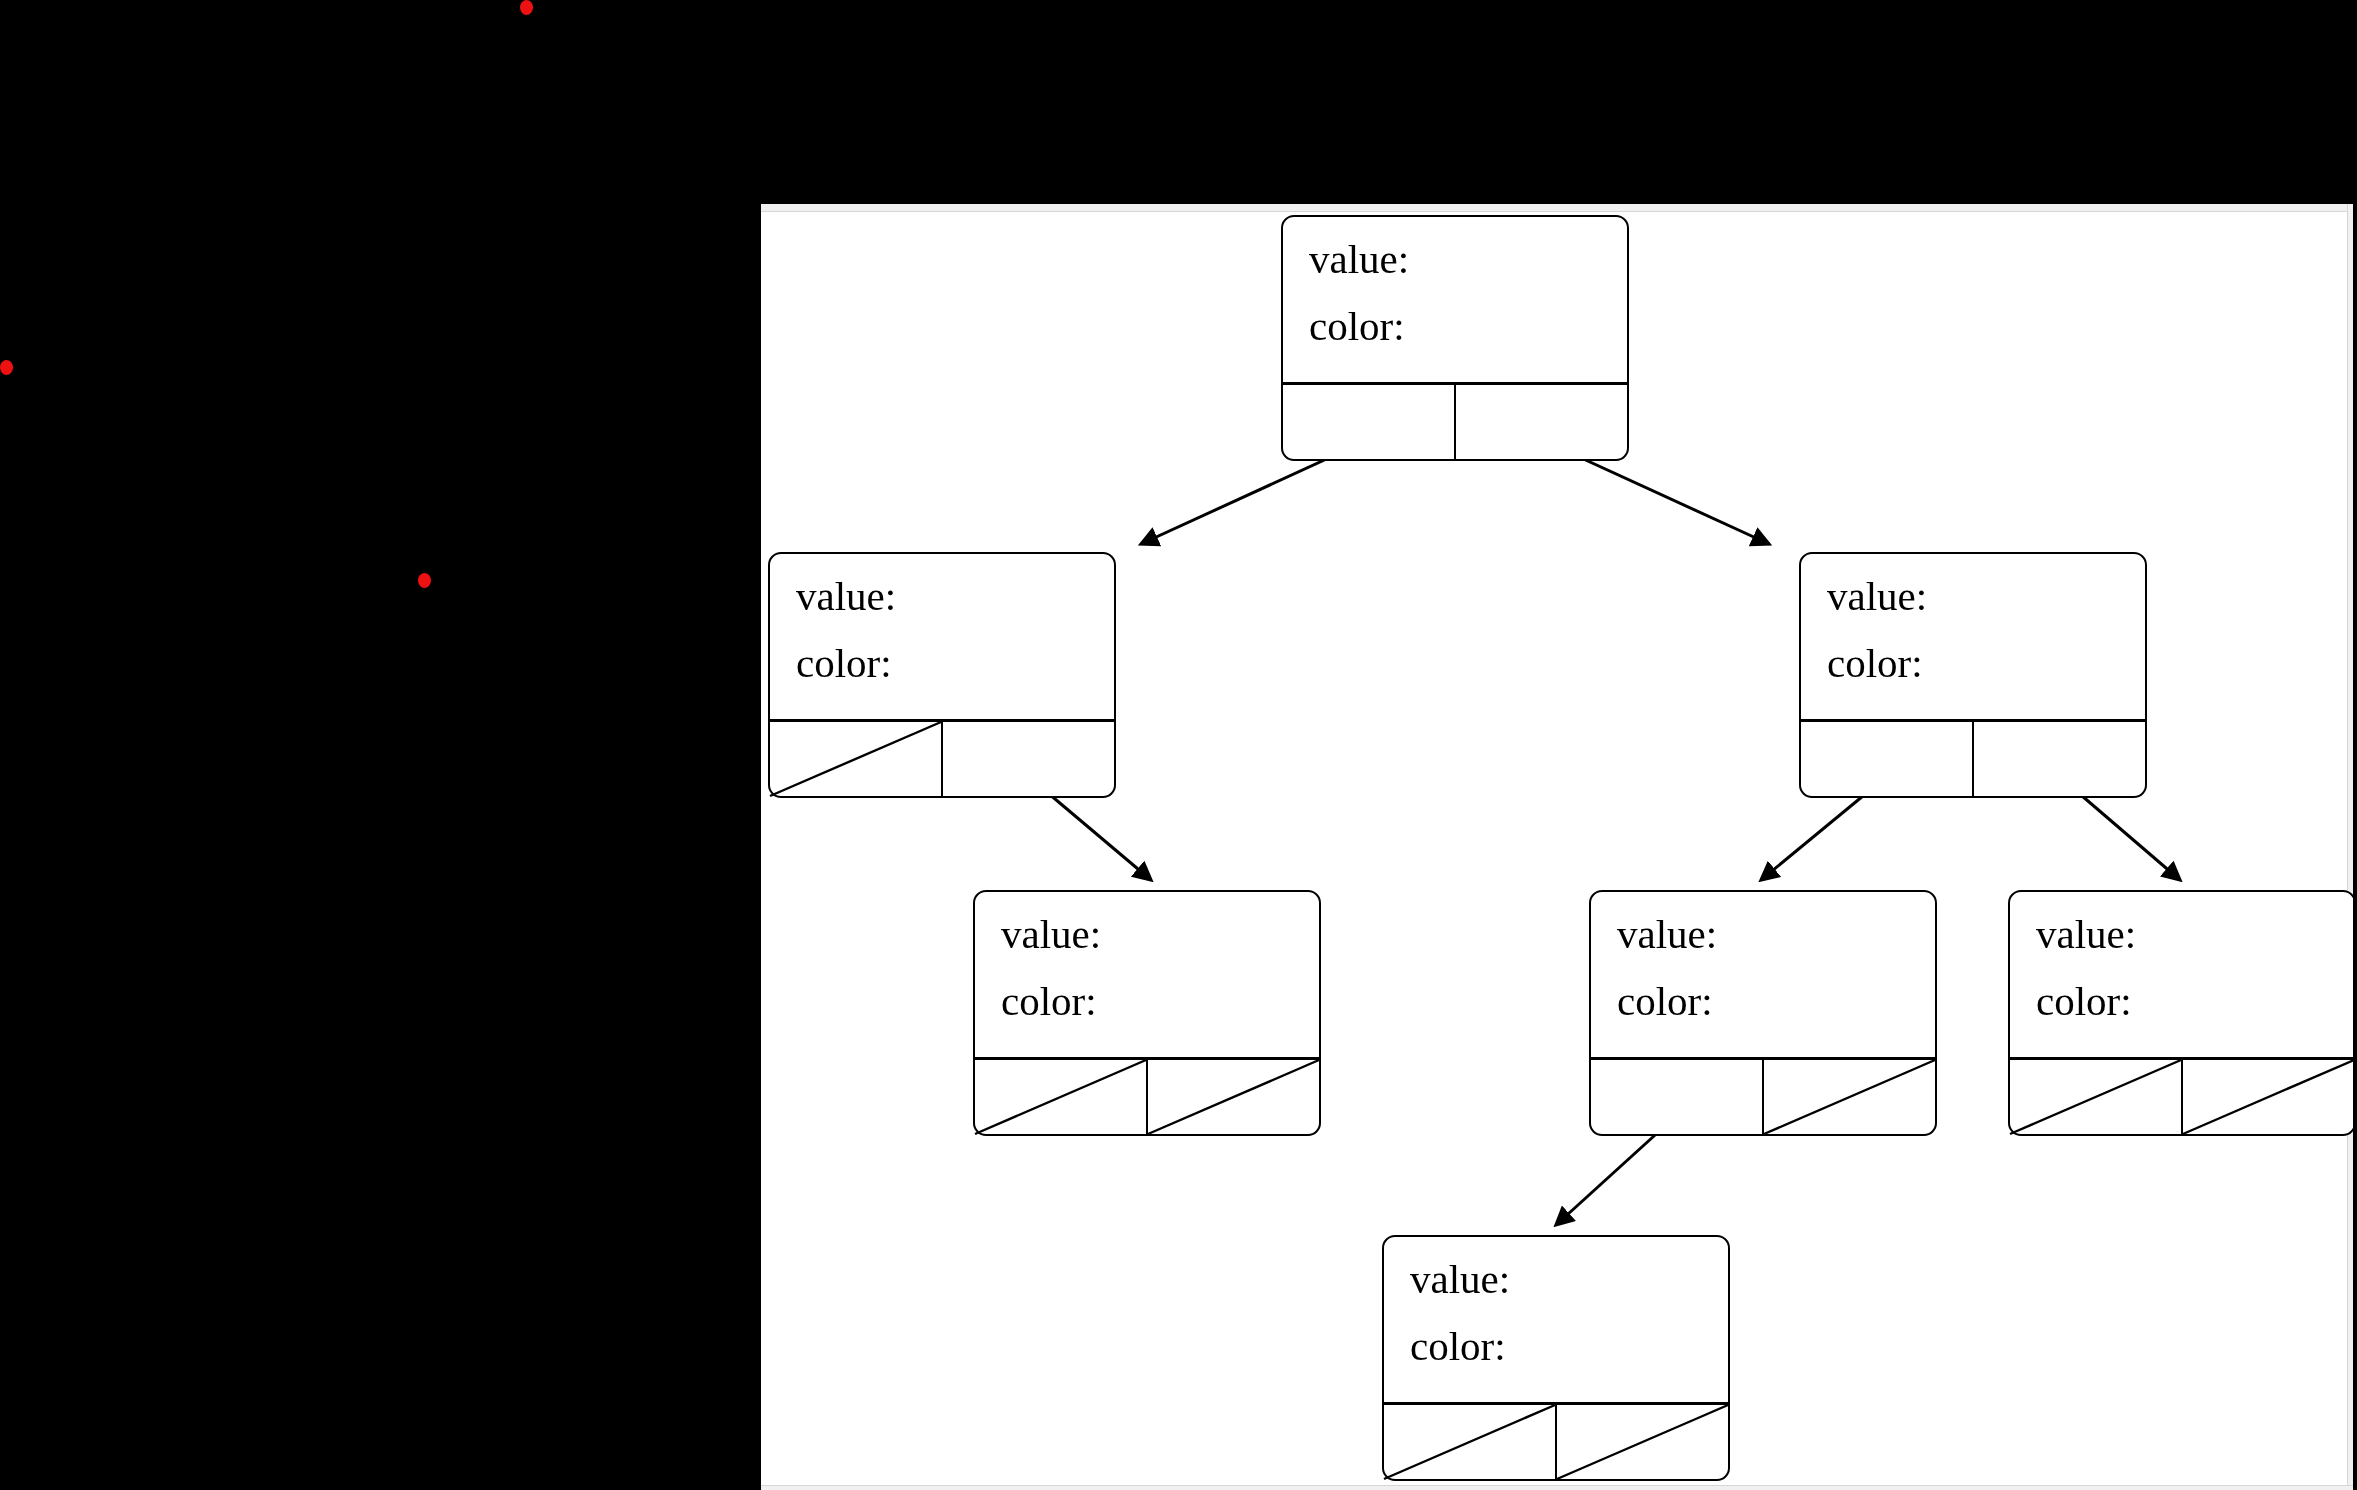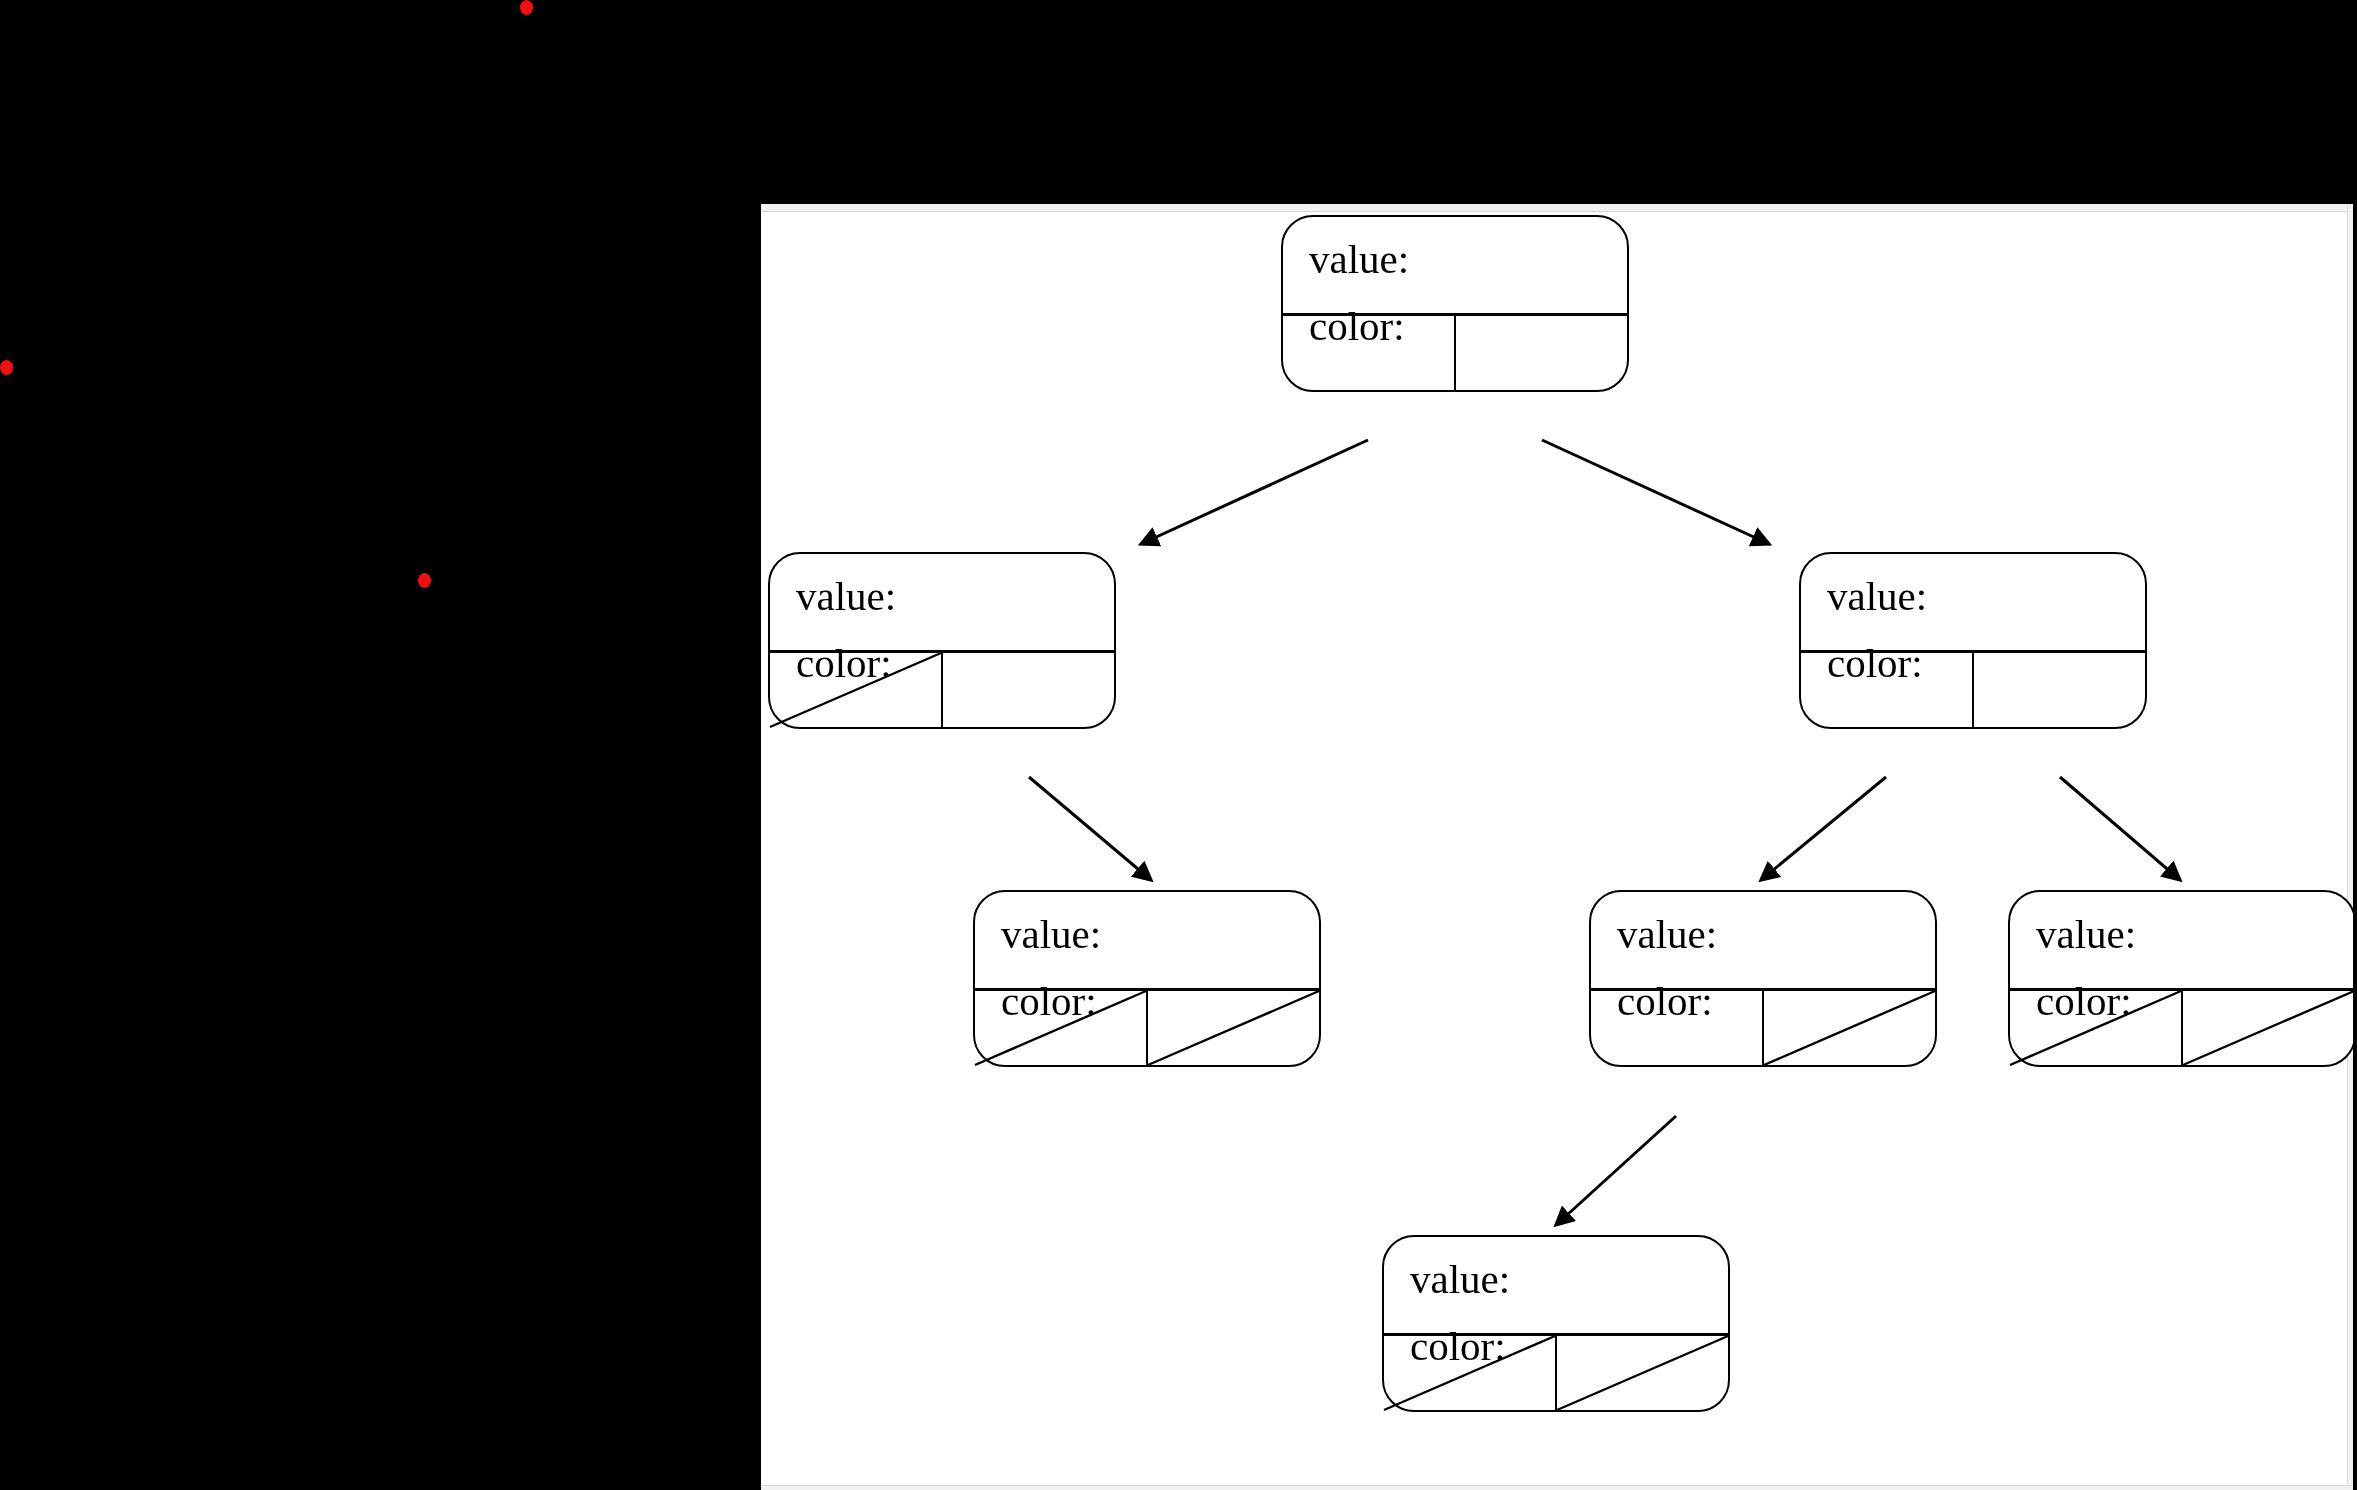--- a/index.html
+++ b/index.html
@@ -70,23 +70,23 @@
     position: absolute;
     left: 0; top: 0;
     width: 1592px;
     height: 1286px;
     pointer-events: none;
   }
   
   .tree-node {
     position: absolute;
     width: 348px;
-    height: 177px;
+    height: 246px;
     border: 2.5px solid #000000;
-    border-radius: 32px;
+    border-radius: 13px;
     background: #ffffff;
     box-sizing: border-box;
   }
   .node-body {
     position: absolute;
     left: 0; top: 0; right: 0;
     height: 170px;
     padding: 22px 0 0 26px;
     box-sizing: border-box;
   }

